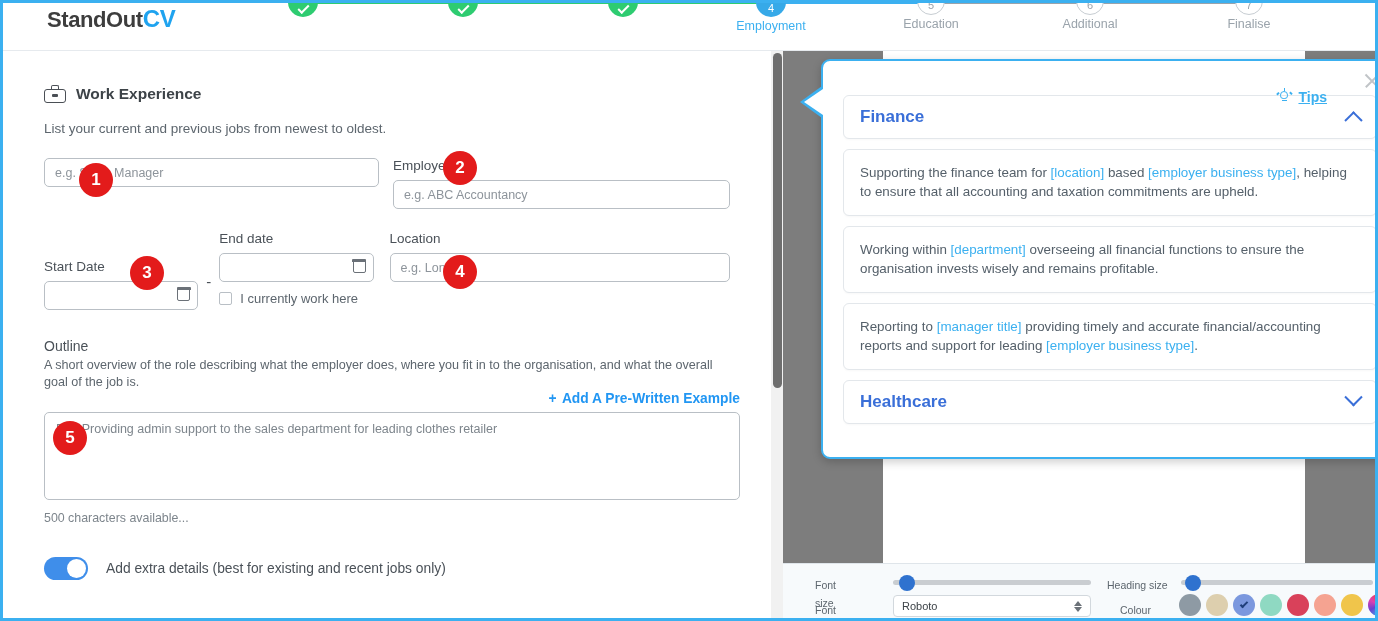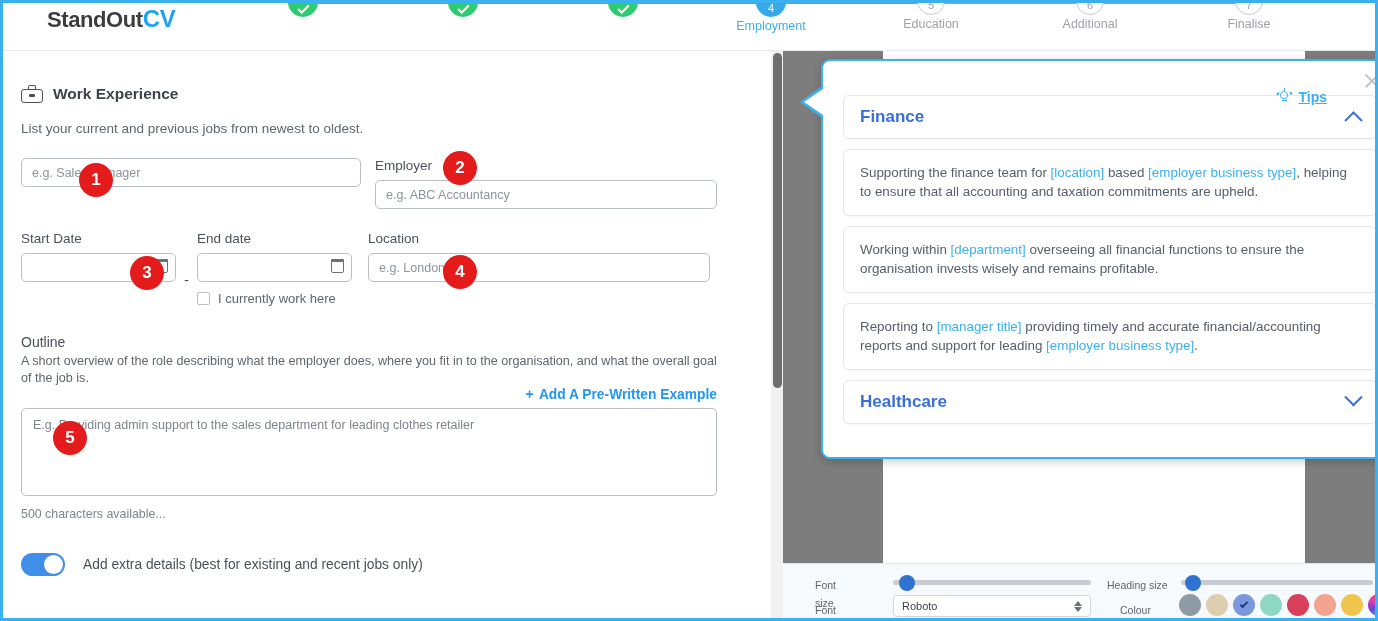--- a/index.html
+++ b/index.html
@@ -64,21 +64,21 @@
   .connector {
     position:absolute; top:-2px; height:3px;
   }
   .connector.green { background:#2ecc71; }
   .connector.blue  { background:#3bb0f0; }
   .connector.grey  { background:#9aa3ab; }
 
   
   .form-pane {
     position:absolute; left:0; top:48px; width:768px; bottom:0;
-    background:#ffffff; padding:0 18px;
+    background:#ffffff; padding:0 41px;
   }
   .section-head {
     display:flex; align-items:center; margin-top:34px;
   }
   .briefcase {
     width:22px; height:18px; position:relative; margin-right:10px;
   }
   .briefcase .body {
     position:absolute; left:0; top:4px; width:22px; height:14px;
     border:1.8px solid #4a4f55; border-radius:3px;
@@ -394,21 +394,21 @@
       </div>
       <div style="width:14px;"></div>
       <div style="width:342px;">
         <label class="field-label">Employer</label>
         <input class="inp" value="" placeholder="e.g. ABC Accountancy" style="">
       </div>
     </div>
 
     
     <div class="row" style="margin-top:22px; align-items:flex-start;">
-      <div style="width:155px;">
+      <div style="width:155px;margin-top:28px;">
         <label class="field-label">Start Date</label>
         <div class="date-wrap">
           <input class="inp" value="" style="">
           <span class="cal-icon"></span>
         </div>
       </div>
       <div class="dash">-</div>
       <div style="width:155px;">
         <label class="field-label">End date</label>
         <div class="date-wrap">

